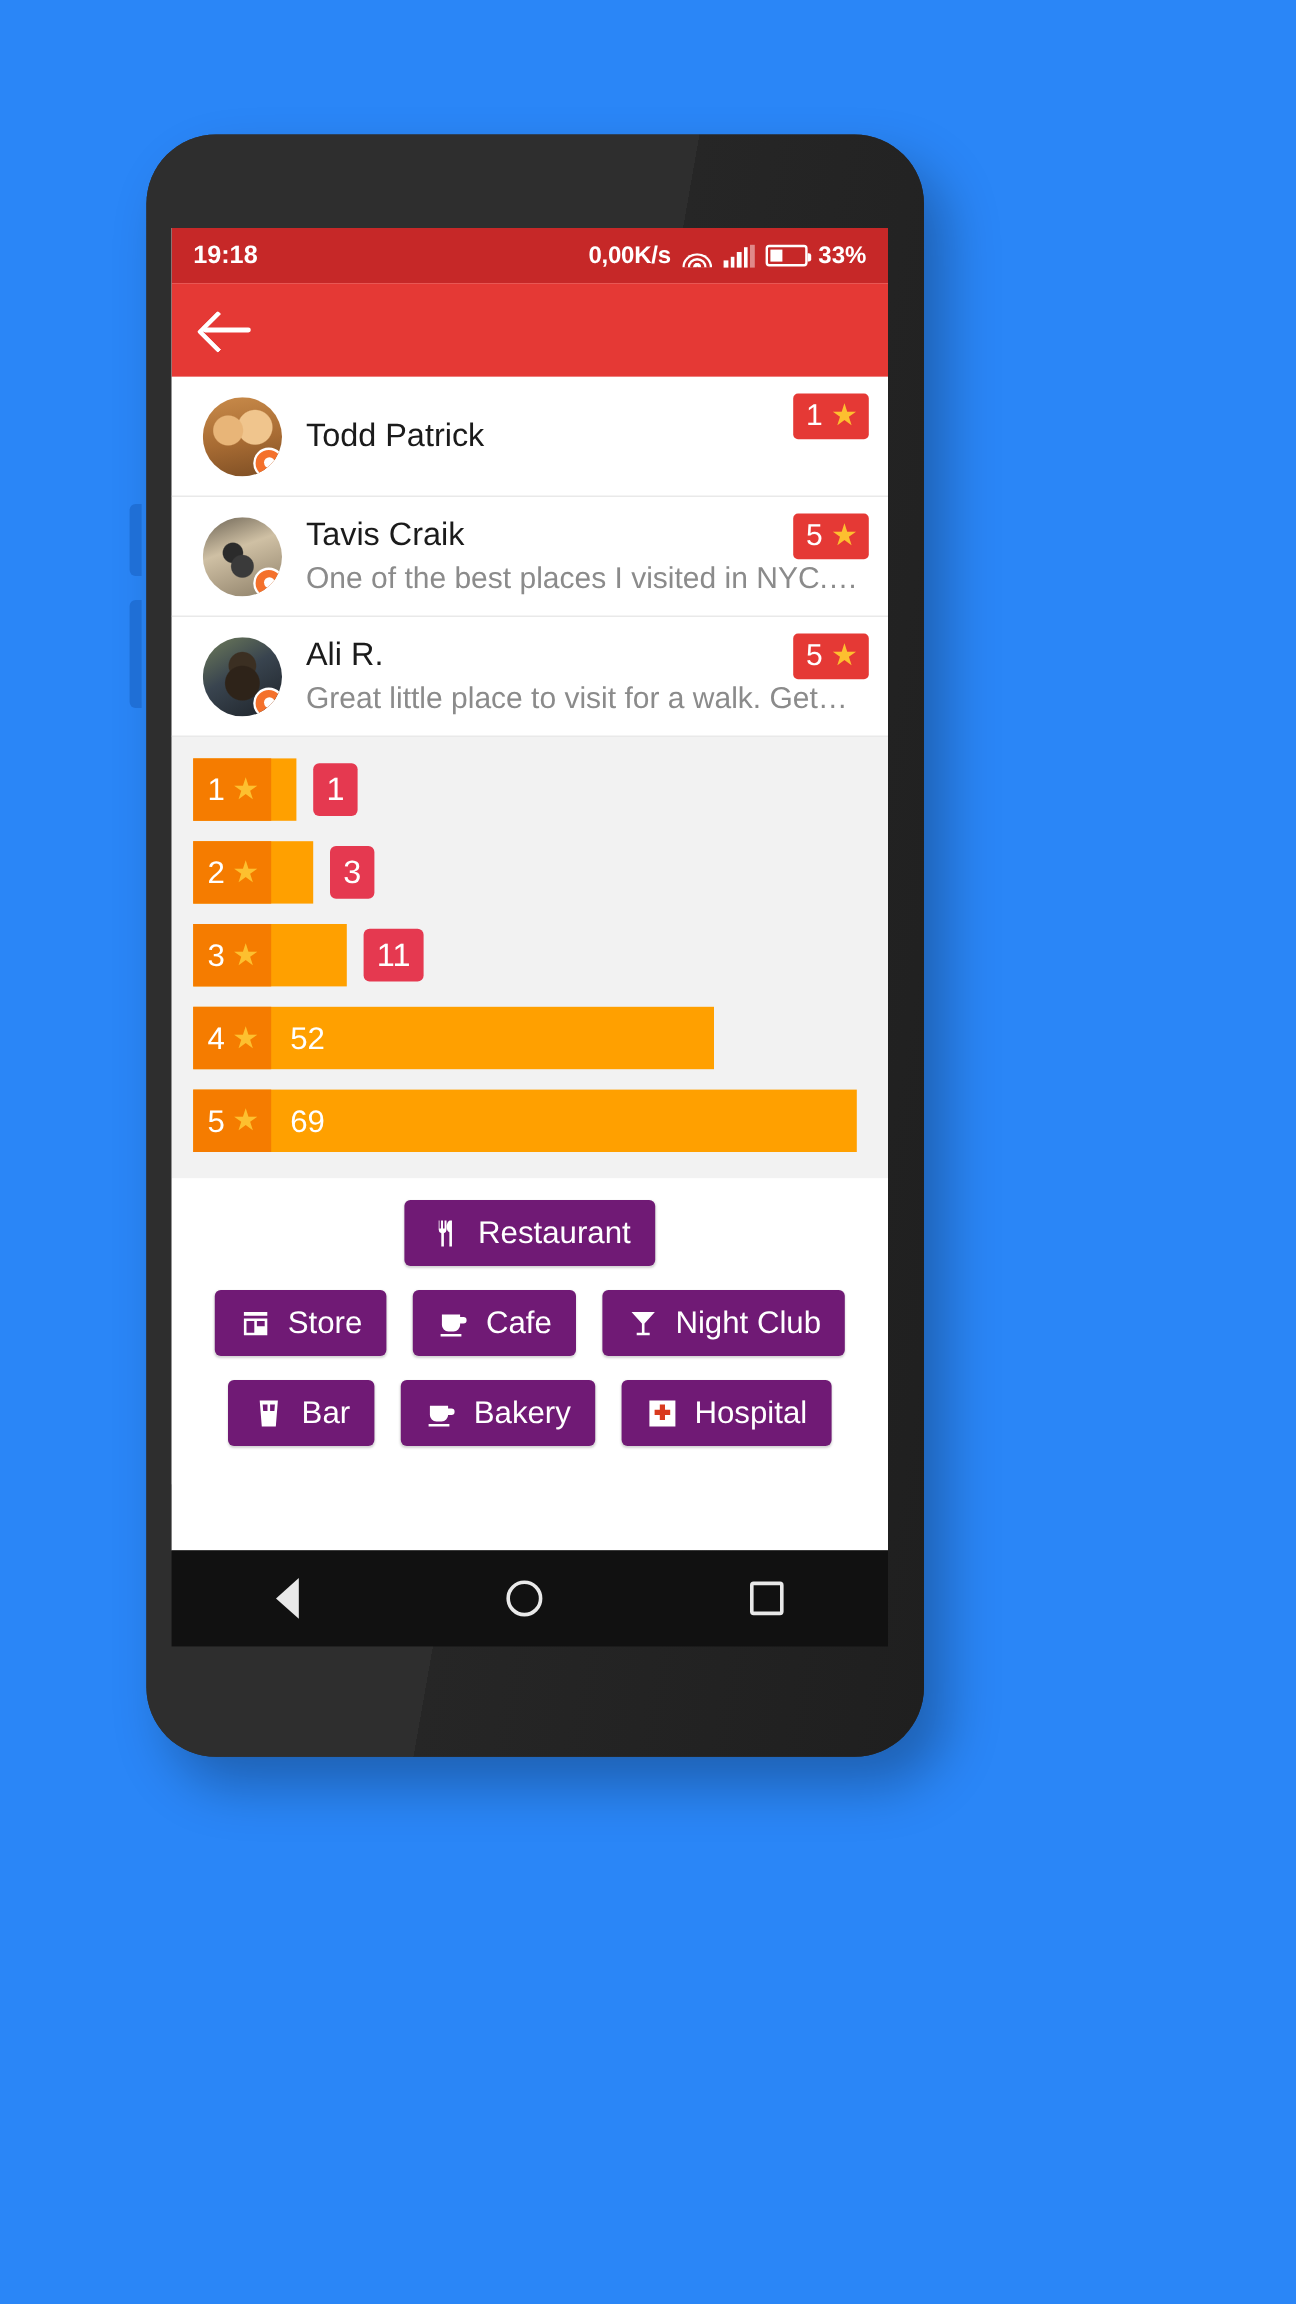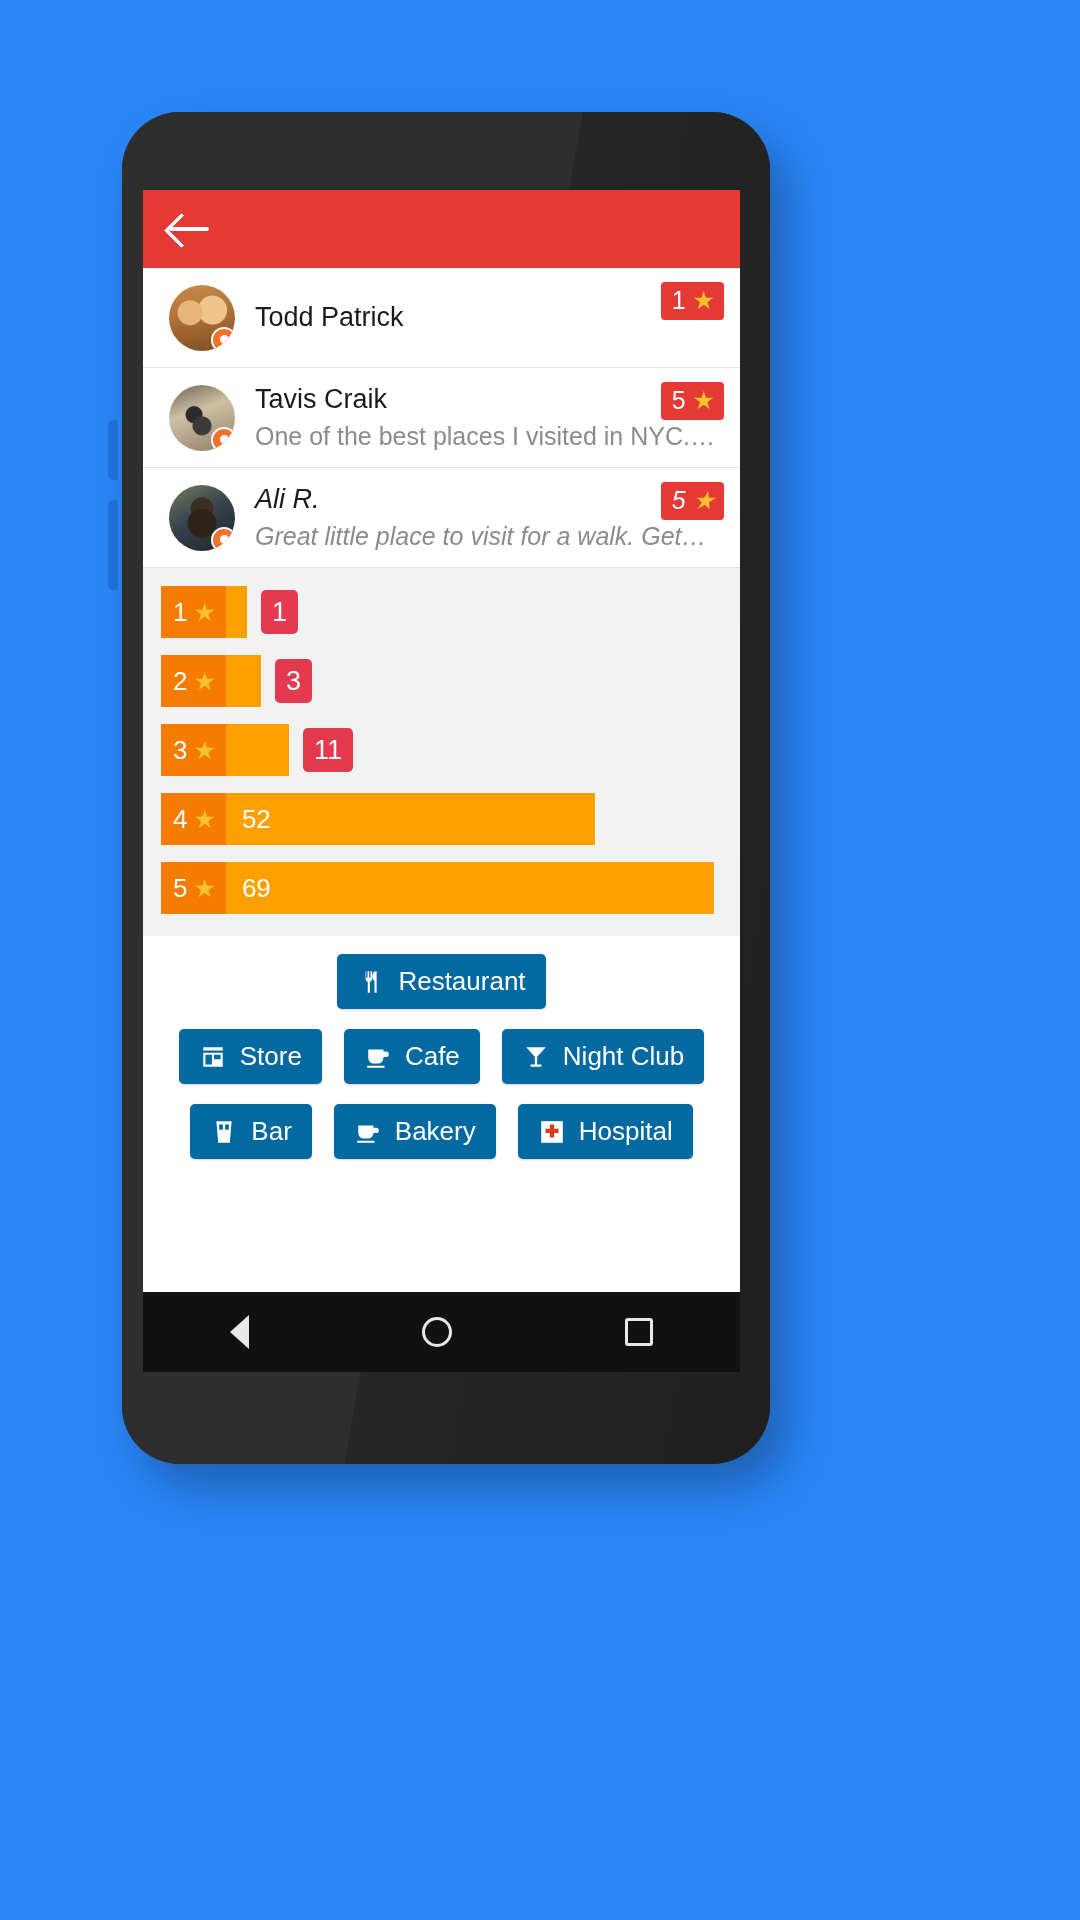--- a/index.html
+++ b/index.html
@@ -112,21 +112,21 @@
 
   
   #reviews{ background:#fff; }
   .review-row{
     display:flex; align-items:center;
     padding:14px 18px 14px 26px;
     position:relative;
     border-bottom:1px solid #e4e4e4;
     min-height:100px;
   }
-  .review-row:last-child{ border-bottom:1px solid #e4e4e4;font-style:italic; }
+  .review-row:last-child{ border-bottom:1px solid #e4e4e4; }
   .avatar{
     width:66px; height:66px; border-radius:50%;
     flex:0 0 66px; margin-right:20px; position:relative;
     overflow:hidden;
   }
   .avatar .photo{ position:absolute; inset:0; }
   .avatar .badge{
     position:absolute; right:-2px; bottom:-2px; width:26px; height:26px;
     border-radius:50%; background:#f4712c;
     border:2px solid #fff;
@@ -170,21 +170,21 @@
   .hist-count-out{
     background:#e53950; color:#fff; font-size:27px;
     border-radius:5px; padding:8px 11px; margin-left:14px;
     min-width:34px; text-align:center; line-height:1.05;
   }
 
   
   #categories{ background:#fff; padding:18px 16px 12px 16px; }
   .cat-row{ display:flex; justify-content:center; gap:22px; margin-bottom:20px; }
   .cat-btn{
-    background:#0369a1; color:#fff; border-radius:5px;
+    background:#701a75; color:#fff; border-radius:5px;
     display:flex; align-items:center; gap:13px;
     padding:12px 20px; font-size:26px; cursor:pointer;
     box-shadow:0 1px 2px rgba(0,0,0,0.18);
   }
   .cat-ico{ width:28px; height:28px; display:flex; align-items:center; justify-content:center; }
   .cat-ico svg{ width:26px; height:26px; fill:#fff; }
 
   
   #nav-bar{
     position:absolute; left:143px; top:1292px;
@@ -202,20 +202,42 @@
   <div id="phone-inner-shade"></div>
   <div id="sensor-dot"></div>
   <div id="front-camera"></div>
   <div id="earpiece"></div>
 </div>
 <div class="side-btn" id="side-btn-1"></div>
 <div class="side-btn" id="side-btn-2"></div>
 
 <div id="screen">
 
+  <div id="status-bar">
+    <span>19:18</span>
+    <span id="status-right">
+      <span id="net-speed">0,00K/s</span>
+      <span class="ico-wifi">
+          <i></i>
+          <i></i>
+          <i></i>
+        </span>
+      <span class="ico-signal">
+          <b></b>
+          <b></b>
+          <b></b>
+          <b></b>
+          <b></b>
+        </span>
+      <span class="ico-battery">
+          <span></span>
+        </span>
+      <span id="battery-pct">33%</span>
+    </span>
+  </div>
 
   <div id="app-bar">
     <div id="back-arrow"></div>
   </div>
 
   <div id="reviews">
 
     <div class="review-row">
       <div class="avatar">
         <div class="photo" style="background:

